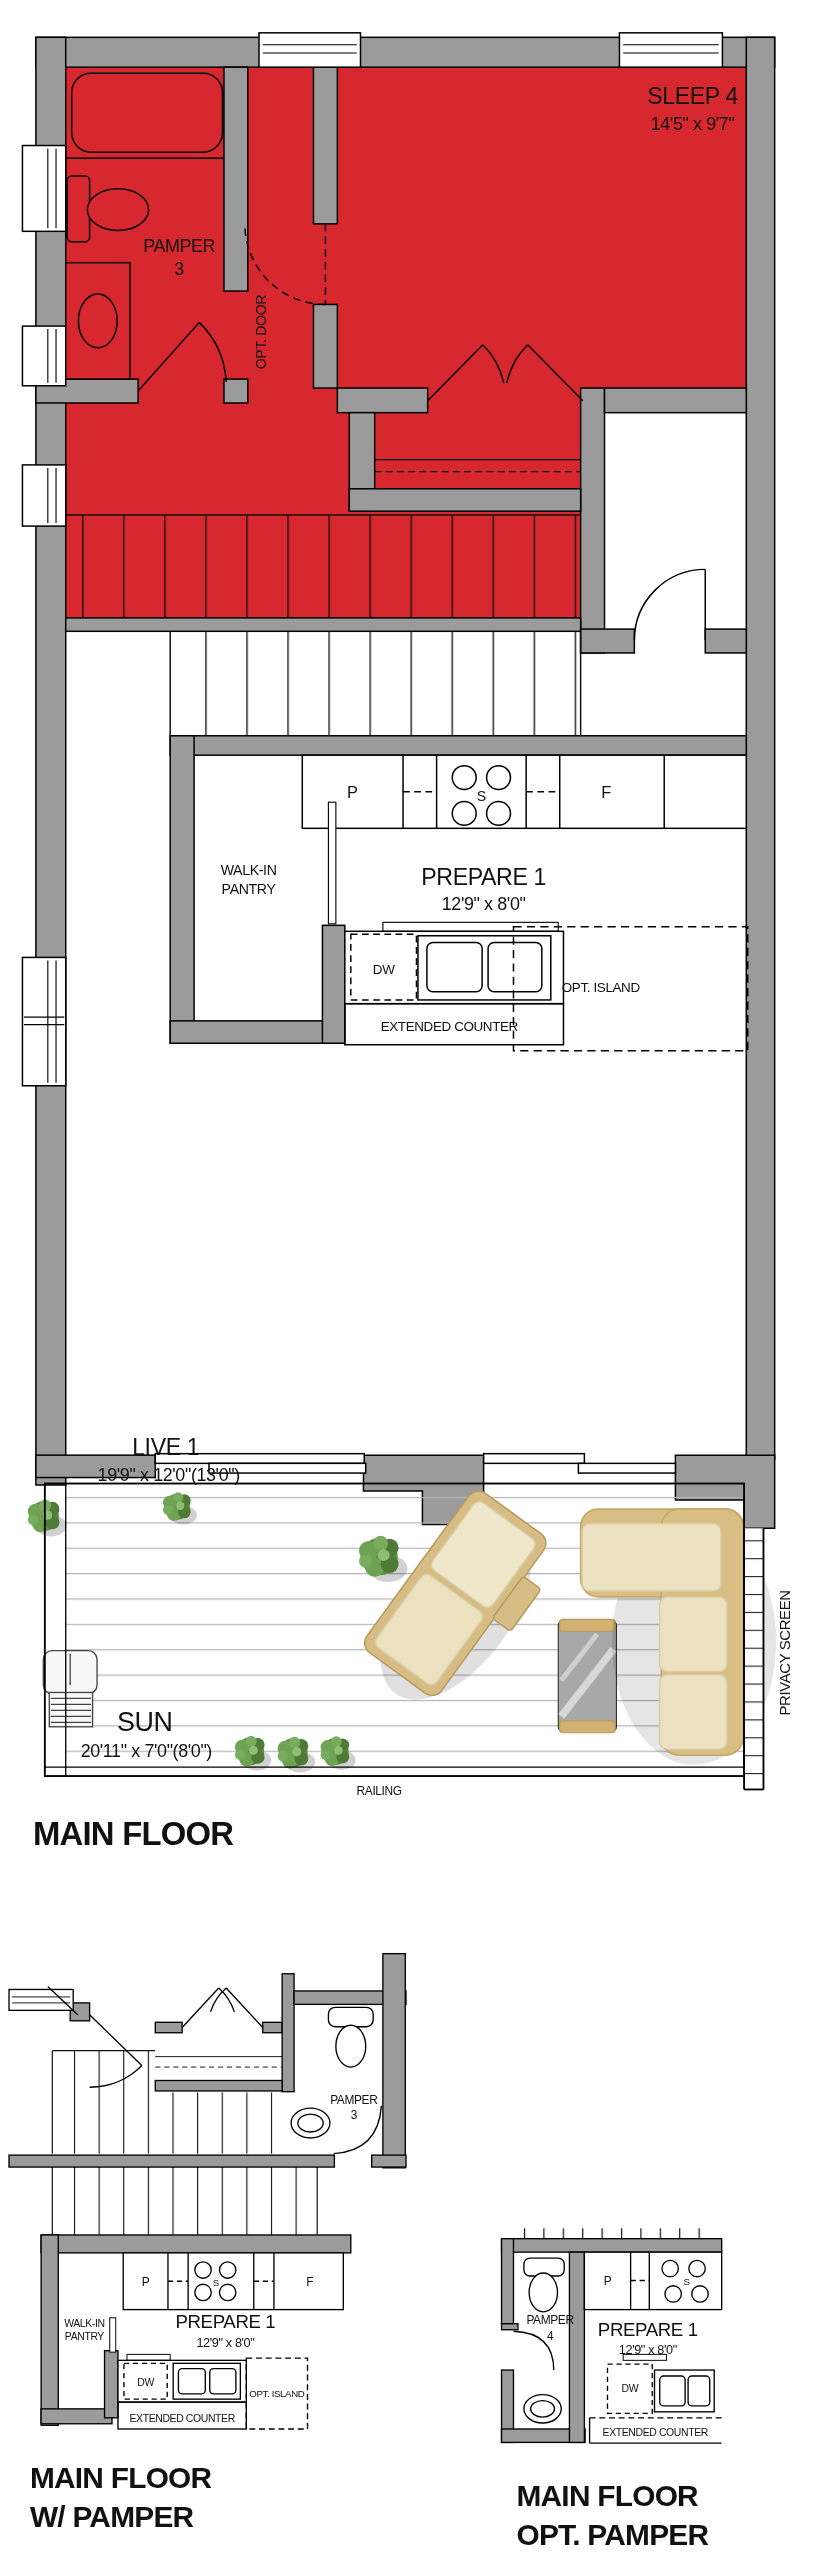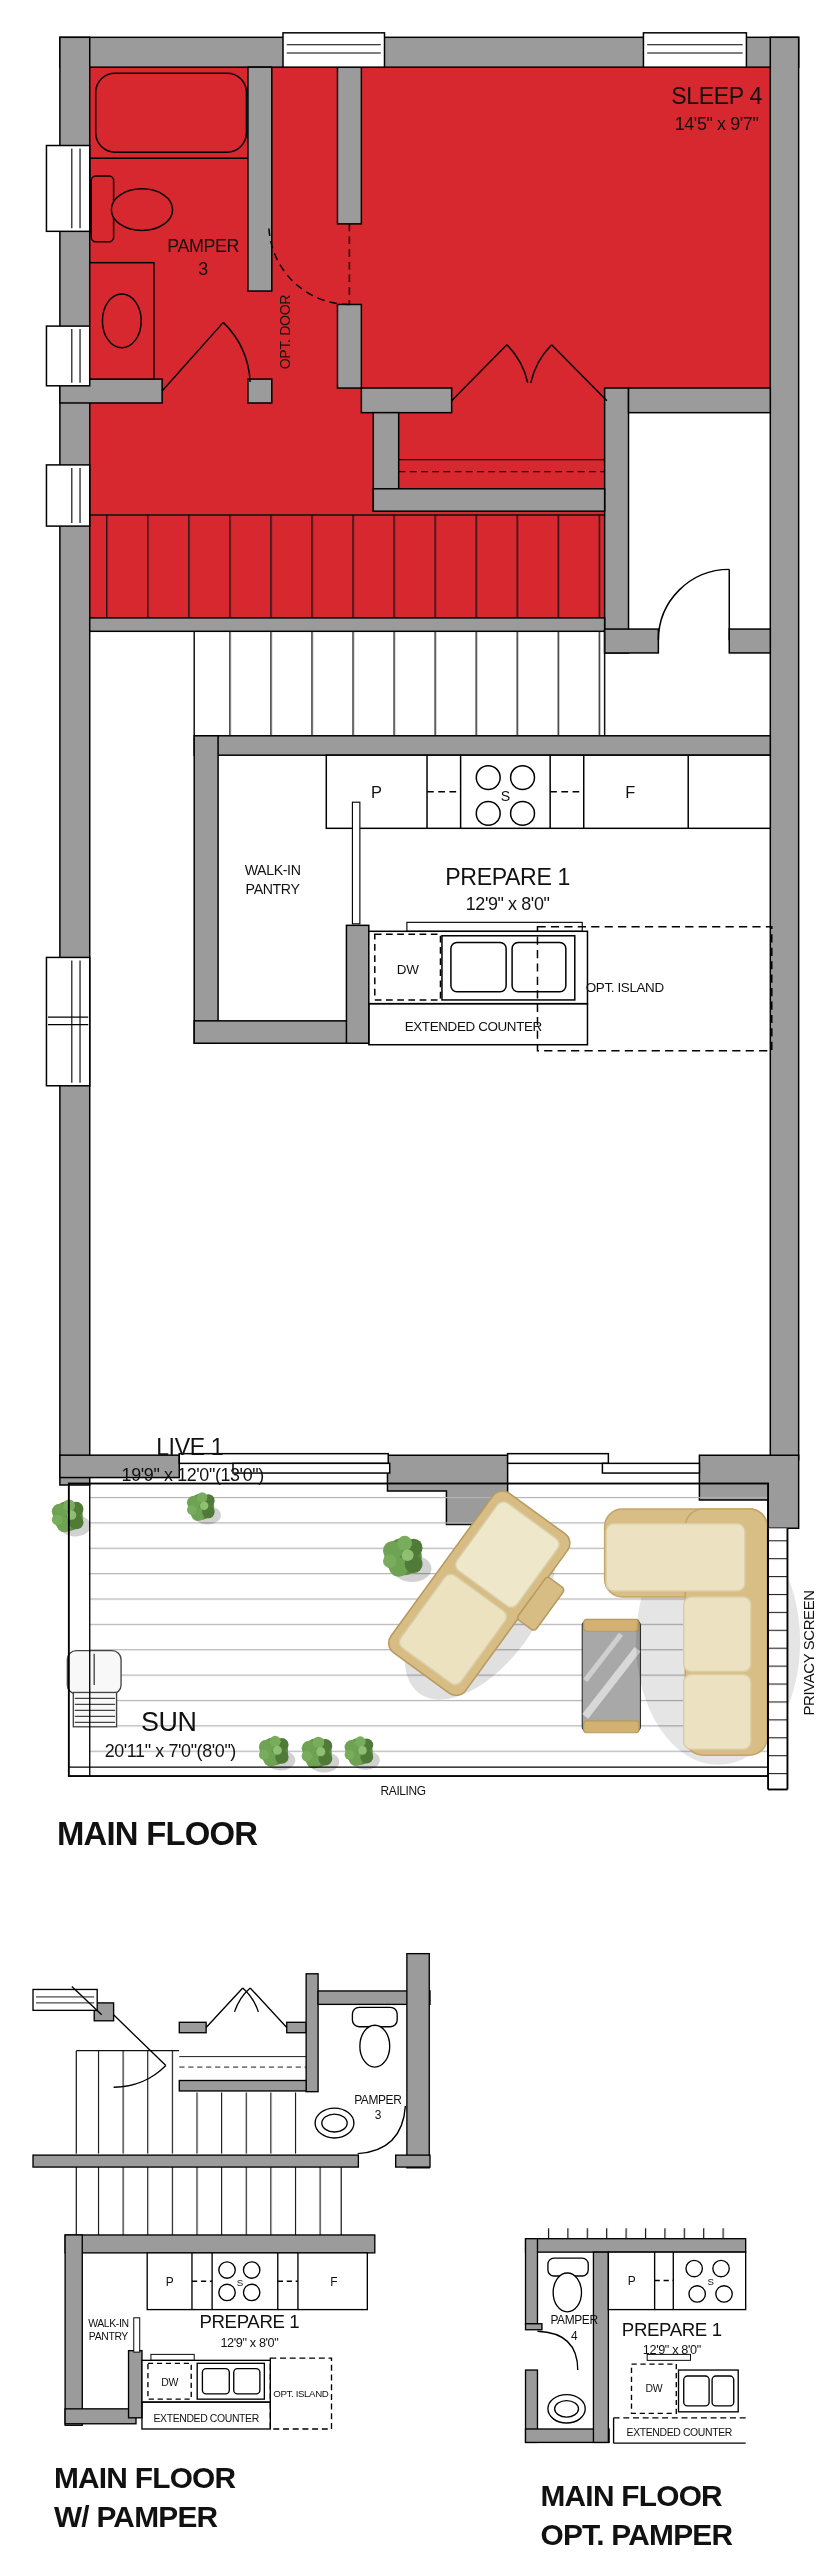--- a/index.html
+++ b/index.html
@@ -1,16 +1,16 @@
 <!DOCTYPE html>
 <html style="font-size:12px"><head>
 <meta charset="utf-8">
 <style>
   html,body{margin:0;padding:0;background:#fff;}
-  .page{position:relative;width:689px;height:2576px;background:#fff;margin-left:24px;}
+  .page{position:relative;width:689px;height:2576px;background:#fff;}
   text{font-family:"Liberation Sans",sans-serif;fill:#111;letter-spacing:-0.5px;}
   .ttl{font-weight:800;letter-spacing:-1px;}
 </style>
 </head>
 <body>
 
 <div class="page">
 <svg width="818" height="2576" viewBox="0 0 1096 3452" xmlns="http://www.w3.org/2000/svg">
 
 <defs>

